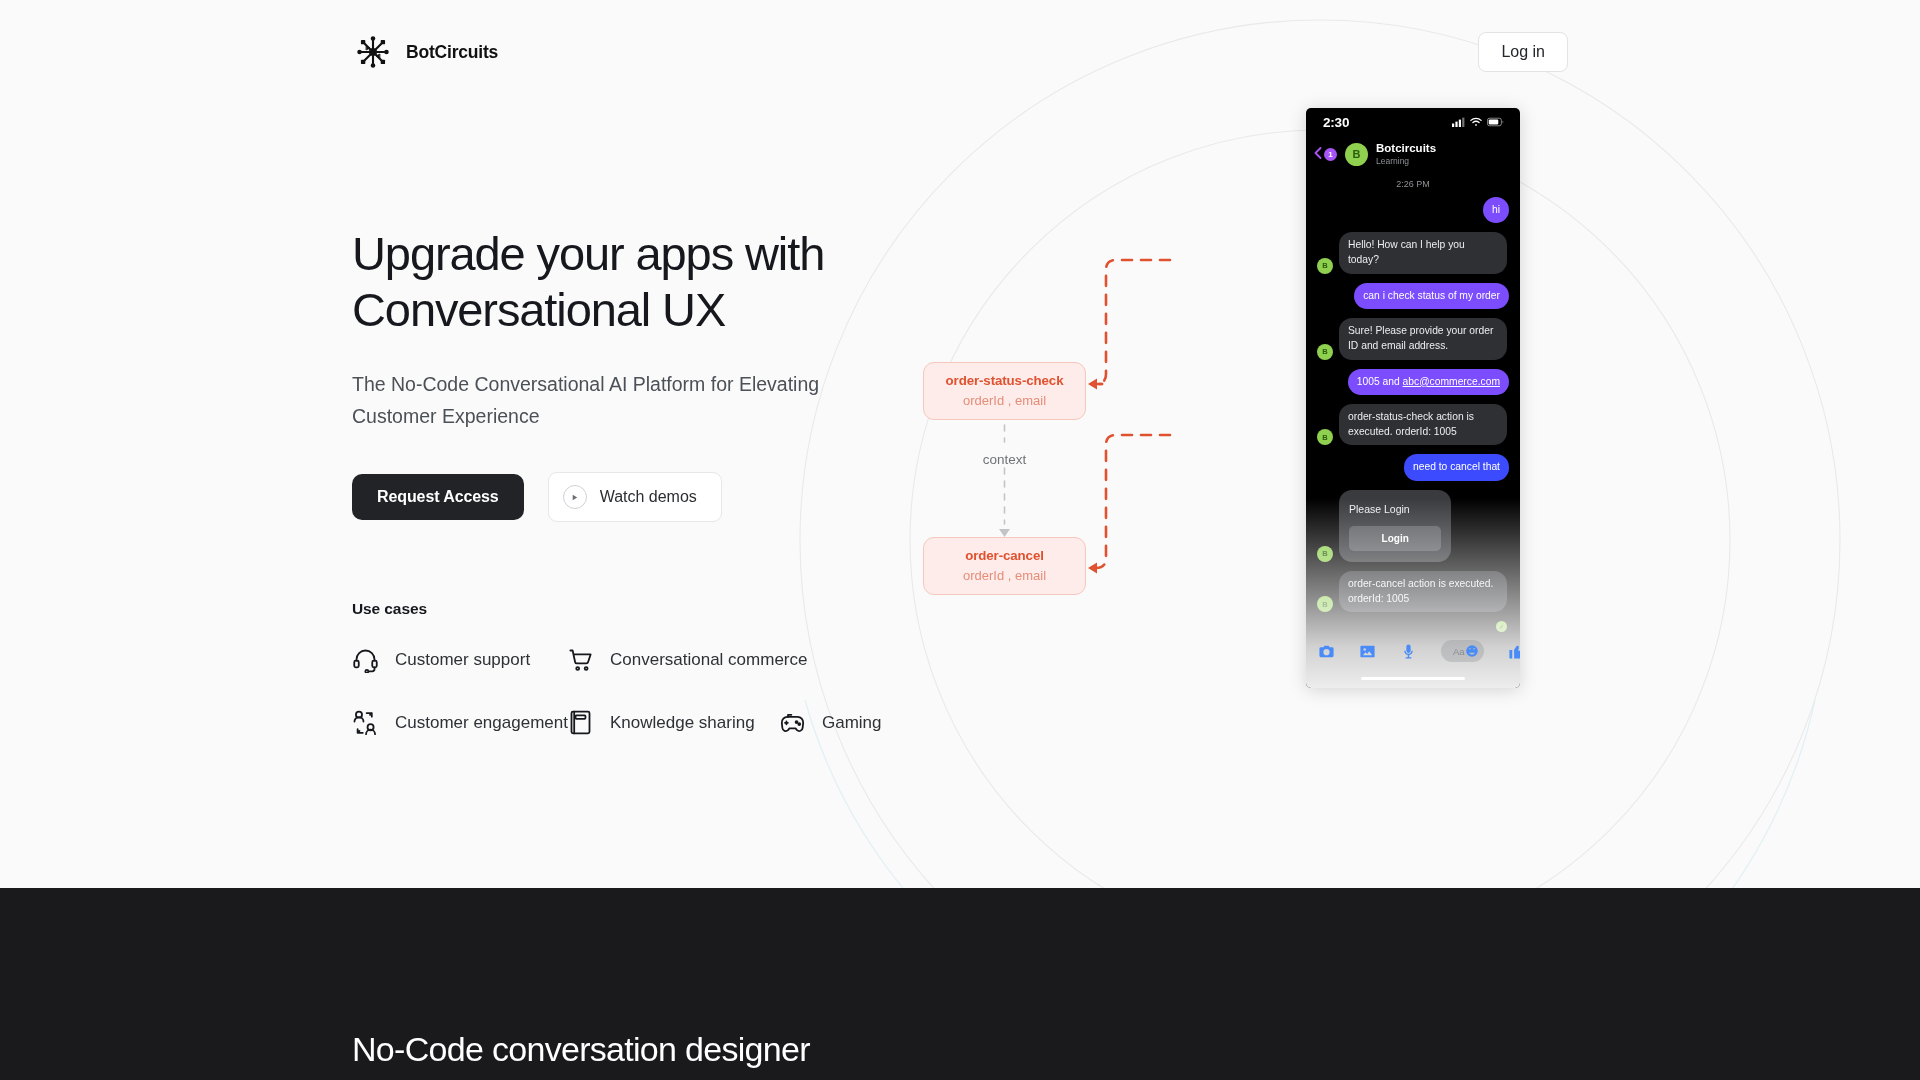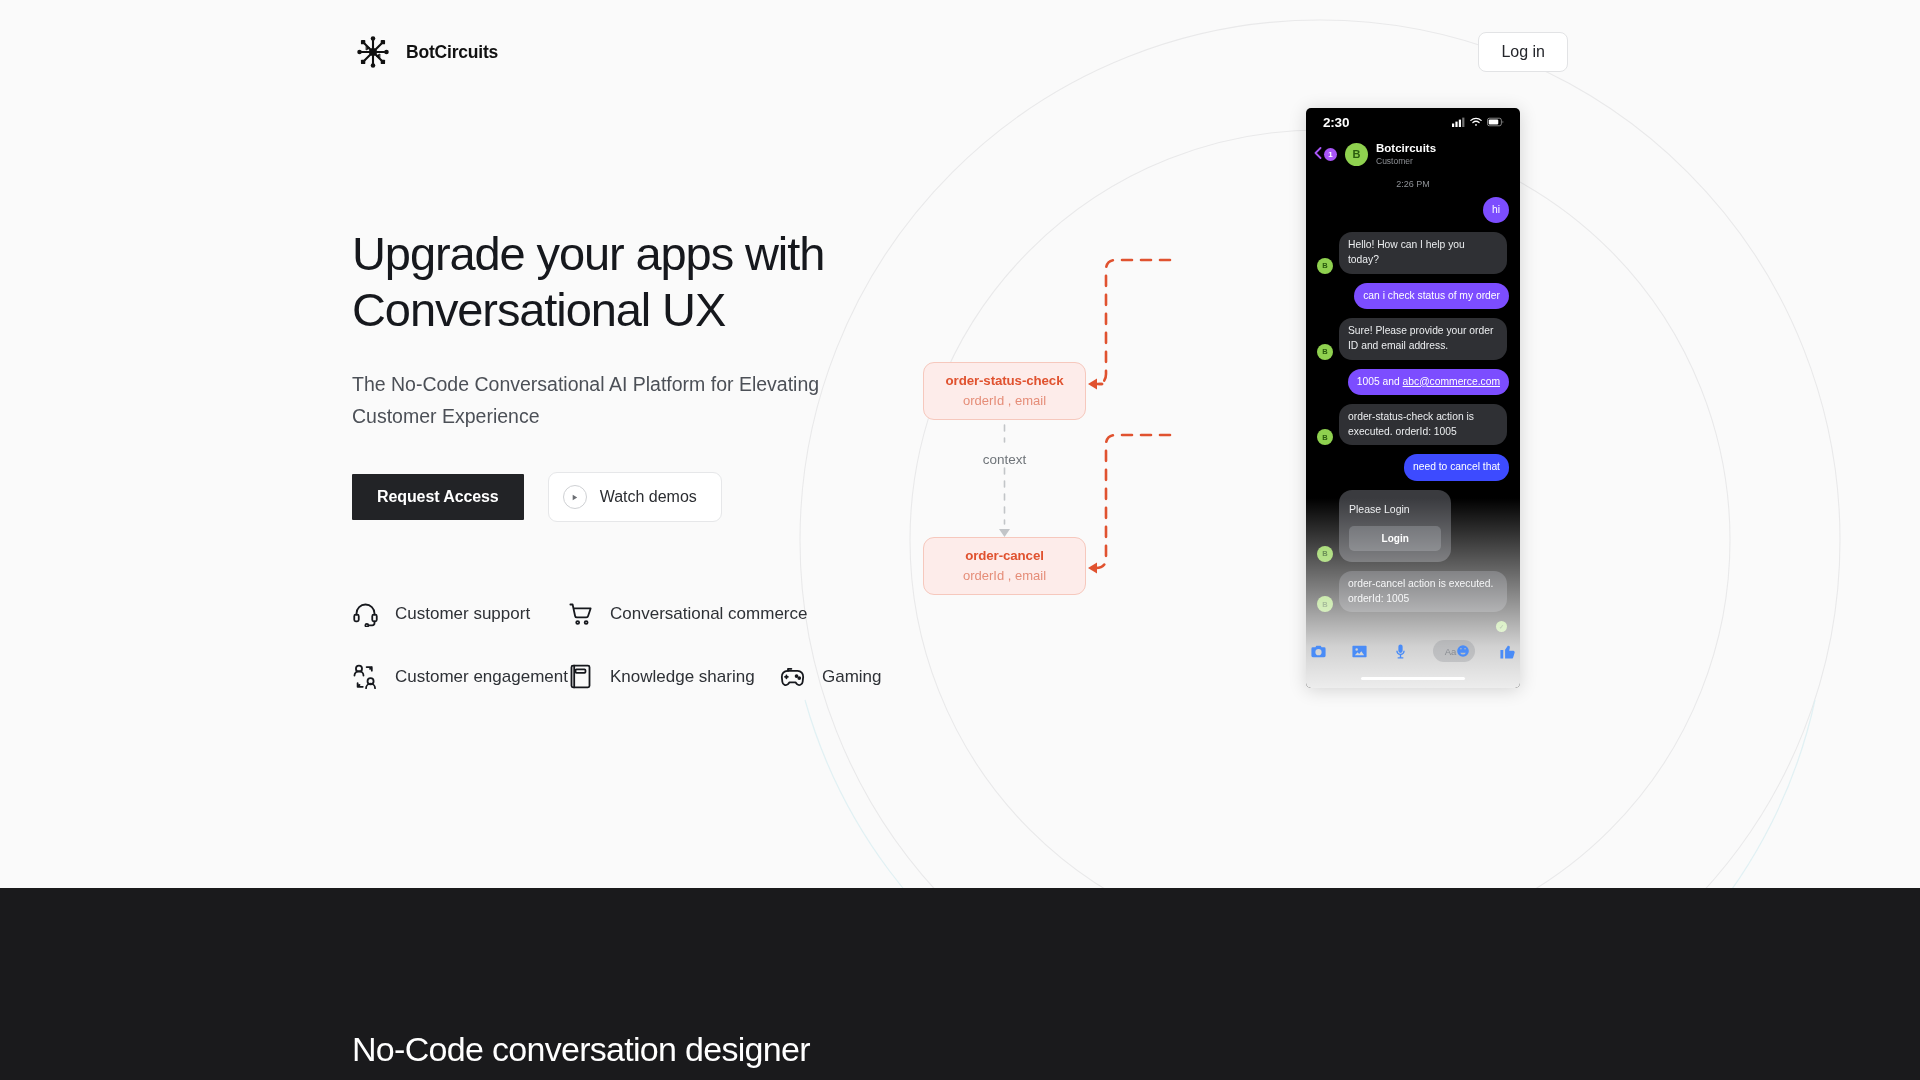--- a/index.html
+++ b/index.html
@@ -42,21 +42,21 @@
   h1.hero-title {
     font-size:47px; line-height:1.19; font-weight:400;
     color:#16181d; letter-spacing:-1.1px; max-width:620px;
   }
   .hero-sub {
     margin-top:30px; font-size:19.5px; line-height:1.65;
     color:#4c5057; max-width:470px; font-weight:400;
   }
   .cta-row { margin-top:40px; display:flex; align-items:center; gap:24px; }
   .btn-primary {
-    background:#222326; color:#fff; border:none; border-radius:1px;
+    background:#222326; color:#fff; border:none; border-radius:10px;
     font-size:16px; font-weight:700; padding:14px 25px; cursor:pointer;
     font-family:inherit; letter-spacing:-.1px;
   }
   .btn-secondary {
     background:#fff; border:1px solid #e6e7e9; border-radius:9px;
     font-size:16px; color:#2b2d31; padding:12px 24px 12px 14px;
     cursor:pointer; font-family:inherit;
     display:flex; align-items:center; gap:13px;
   }
   .play-circle {
@@ -162,21 +162,21 @@
     margin:3px 2px 0 auto; display:flex; align-items:center; justify-content:center;
     color:#2a5c0e; font-size:6px; font-weight:700;
   }
   .phone-fade {
     position:absolute; left:0; right:0; bottom:0; height:190px;
     background:linear-gradient(to bottom, rgba(255,255,255,0) 0%, rgba(255,255,255,.82) 78%, rgba(255,255,255,.93) 100%);
     pointer-events:none;
   }
   .inputbar {
     position:absolute; left:0; right:0; bottom:26px;
-    display:flex; align-items:center; gap:24px; padding:0 12px;justify-content:center;
+    display:flex; align-items:center; gap:24px; padding:0 12px;
   }
   .ib-ico { width:17px; height:17px; color:#4a8cf7; flex:none; }
   .ib-ico svg { display:block; width:100%; height:100%; }
   .ib-field {
     flex:1; height:22px; border-radius:11px; background:rgba(150,152,158,.38);
     display:flex; align-items:center; justify-content:space-between; padding:0 5px 0 12px;
   }
   .ib-aa { font-size:9.5px; color:#8a8d93; }
   .home-ind {
     position:absolute; left:50%; transform:translateX(-50%); bottom:8px;
@@ -250,20 +250,21 @@
         <span class="play-circle">
           <svg width="9" height="9" viewBox="0 0 10 10">
               <path d="M3 2 L8 5 L3 8 Z" fill="#6b6e73"></path>
             </svg>
         </span>
         <span>Watch demos</span>
       </button>
     </div>
 
     <div class="usecases">
+      <div class="uc-title">Use cases</div>
 
       <div class="uc-rows">
         <div class="uc-row uc-r1">
 
           <div class="uc-item">
             <span class="uc-ico">
               <svg viewBox="0 0 24 24" fill="none" stroke="currentColor" stroke-width="1.6" stroke-linecap="round" stroke-linejoin="round">
                 <path d="M4 13v-1a8 8 0 0 1 16 0v1"></path>
                 <rect x="2" y="13" width="4" height="6" rx="1.4"></rect>
                 <rect x="18" y="13" width="4" height="6" rx="1.4"></rect>
@@ -407,21 +408,21 @@
           <span>
             <svg width="8" height="12" viewBox="0 0 8 12" fill="none" stroke="#a855f7" stroke-width="1.8" stroke-linecap="round" stroke-linejoin="round">
               <path d="M6.5 1 L1.5 6 L6.5 11"></path>
             </svg>
           </span>
           <span class="badge-1">1</span>
         </span>
         <span class="avatar-lg">B</span>
         <span>
           <div class="ch-name">Botcircuits</div>
-          <div class="ch-sub">Customer</div>
+          <div class="ch-sub">Learning</div>
         </span>
       </div>
 
       <div class="chat-ts">2:26 PM</div>
 
       <div class="msgs">
 
         <div class="row out">
           <span class="bub user">hi</span>
         </div>

